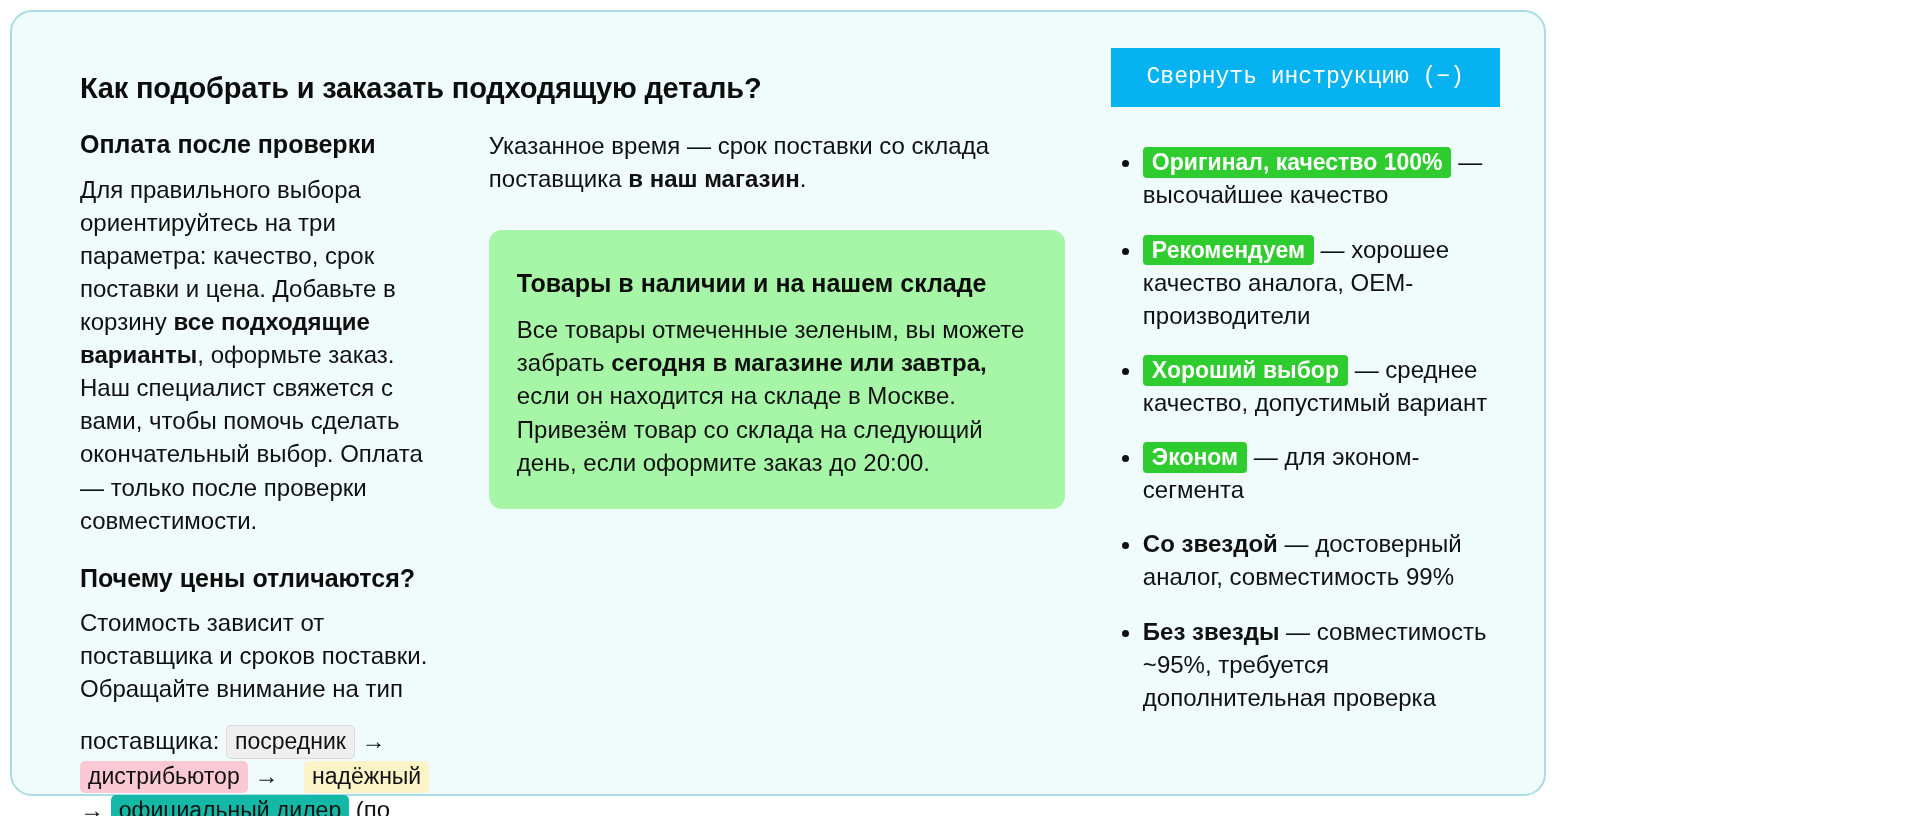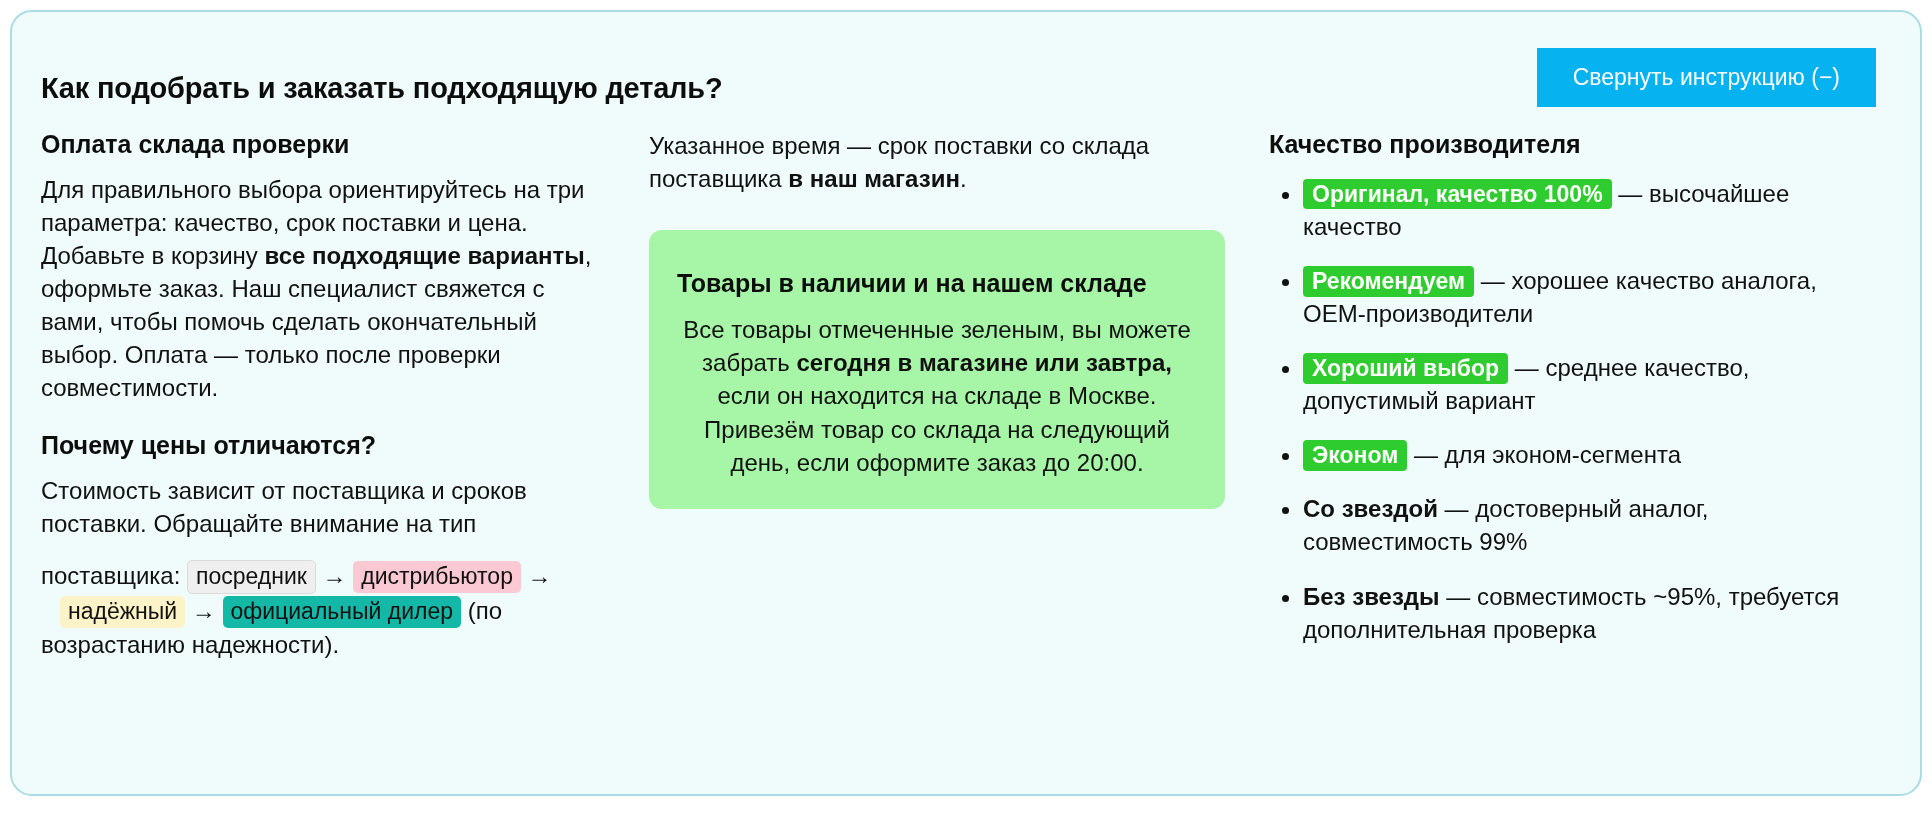--- a/index.html
+++ b/index.html
@@ -9,47 +9,47 @@
     background: #ffffff;
     font-family: "Liberation Sans", "DejaVu Sans", sans-serif;
   }
   #root {
     width: 1932px; height: 816px;
     background: #ffffff;
     padding: 10px;
   }
   .panel {
     position: relative;
-    width: 1912px;
+    width: 1536px;
     height: 786px;
     background: #F0FCFC;
     border: 2px solid #A9DCE3;
     border-radius: 22px;
-    padding: 36px 44px 24px 29px;
+    padding: 36px 44px 24px 68px;
   }
   .panel-header {
     display: flex;
     align-items: flex-start;
     justify-content: space-between;
     margin-bottom: 22px;
   }
   .panel-title {
     font-size: 29px;
     font-weight: bold;
     color: #0d0d0d;
     letter-spacing: -0.2px;
     margin-top: 24px;
   }
   .collapse-btn {
     background: #07B2F0;
     color: #ffffff;
     border: none;
     border-radius: 0;
     font-size: 23px;
-    font-family: Liberation Sans, sans-serif;
+    font-family: Liberation Mono, monospace;
     padding: 17px 36px;
     cursor: pointer;
     white-space: nowrap;
     line-height: 1.1;
   }
   .columns {
     display: flex;
     gap: 0px;
     align-items: flex-start;
   }
@@ -99,21 +99,20 @@
     font-weight: bold;
     margin: 12px 0 14px 0;
     line-height: 1.27;
     color: #0d0d0d;
   }
   .green-card p {
     font-size: 24px;
     line-height: 1.38;
     margin: 0;
     color: #111111;
-    text-align: center;
   }
 
   ul.quality {
     margin: 16px 0 0 0;
     padding-left: 34px;
   }
   ul.quality li {
     font-size: 24px;
     line-height: 1.38;
     color: #111111;
@@ -138,38 +137,37 @@
   <div class="panel">
 
     <div class="panel-header">
       <div class="panel-title">Как подобрать и заказать подходящую деталь?</div>
       <button class="collapse-btn">Свернуть инструкцию (−)</button>
     </div>
 
     <div class="columns">
 
       <div class="col col1">
-        <h3 class="sub">Оплата склада проверки</h3>
+        <h3 class="sub">Оплата после проверки</h3>
         <p class="body"><span>Для правильного выбора ориентируйтесь на три параметра: качество, срок поставки и цена. Добавьте в корзину </span><b>все подходящие варианты</b><span>, оформьте заказ. Наш специалист свяжется с вами, чтобы помочь сделать окончательный выбор. Оплата — только после проверки совместимости.</span></p>
 
         <h3 class="sub spaced">Почему цены отличаются?</h3>
         <p class="body"><span>Стоимость зависит от поставщика и сроков поставки. Обращайте внимание на тип поставщика: </span><span class="tag tag-gray">посредник</span> <span class="arrow">→</span> <span class="tag tag-pink">дистрибьютор</span> <span class="arrow">→</span> <span class="tag tag-yellow">надёжный</span> <span class="arrow">→</span> <span class="tag tag-blue">официальный дилер</span><span> (по возрастанию надежности).</span></p>
       </div>
 
       <div class="col col2">
         <p class="body"><span>Указанное время — срок поставки со склада поставщика </span><b>в наш магазин</b><span>.</span></p>
 
         <div class="green-card">
           <h4>Товары в наличии и на нашем складе</h4>
           <p><span>Все товары отмеченные зеленым, вы можете забрать </span><b>сегодня в магазине или завтра,</b><span> если он находится на складе в Москве. Привезём товар со склада на следующий день, если оформите заказ до 20:00.</span></p>
         </div>
       </div>
 
       <div class="col col3">
-        <h3 class="sub">Качество производителя</h3>
         <ul class="quality">
           <li><span class="badge">Оригинал, качество 100%</span><span> — высочайшее качество</span></li>
           <li><span class="badge">Рекомендуем</span><span> — хорошее качество аналога, OEM-производители</span></li>
           <li><span class="badge">Хороший выбор</span><span> — среднее качество, допустимый вариант</span></li>
           <li><span class="badge">Эконом</span><span> — для эконом-сегмента</span></li>
           <li><b>Со звездой</b><span> — достоверный аналог, совместимость 99%</span></li>
           <li><b>Без звезды</b><span> — совместимость ~95%, требуется дополнительная проверка</span></li>
         </ul>
       </div>
 

